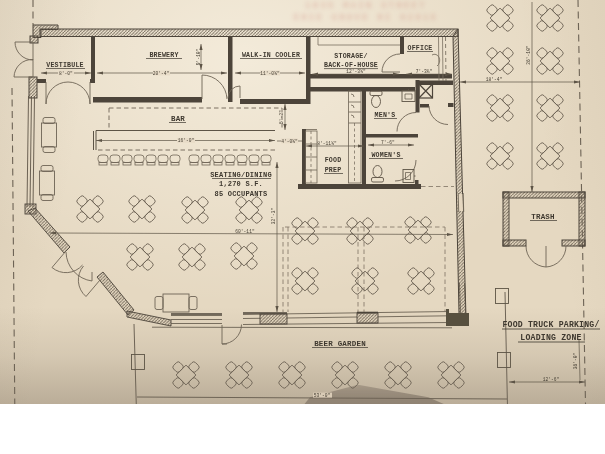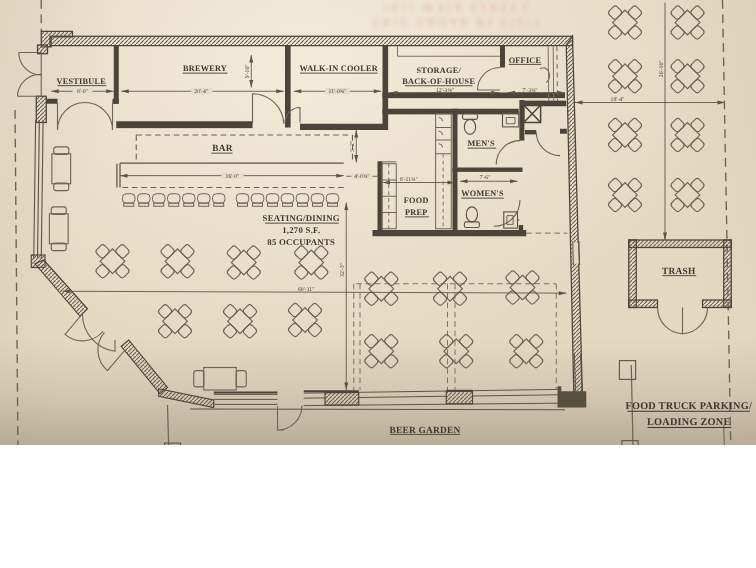--- a/index.html
+++ b/index.html
@@ -1,22 +1,22 @@
 <!DOCTYPE html>
 <html><head><meta charset="utf-8">
 <style>
 html,body{margin:0;padding:0;}
-#page{position:relative;width:605px;height:356px;overflow:hidden;
+#page{position:relative;width:605px;height:404px;overflow:hidden;
 background:
  linear-gradient(to bottom, rgba(0,0,0,0) 76%, rgba(100,86,68,0.12) 88%, rgba(88,74,58,0.30) 100%),
  linear-gradient(100deg, rgba(110,95,75,0.08), rgba(110,95,75,0) 15%),
  linear-gradient(260deg, rgba(110,95,75,0.05), rgba(110,95,75,0) 13%),
  radial-gradient(ellipse 460px 330px at 40% 14%, rgba(255,250,238,0.55), rgba(255,250,238,0) 75%),
  #e5d8c1;
-font-family:Liberation Serif, serif;}
+font-family:Liberation Mono, monospace;}
 #wedge{position:absolute;left:230px;top:380px;width:320px;height:78px;
 background:rgba(58,48,40,0.34);filter:blur(12px);
 clip-path:polygon(2% 140%, 25% 22%, 40% 6%, 62% 22%, 80% 55%, 97% 140%);}
 #stamp{position:absolute;top:0px;left:280px;width:172px;color:rgba(195,100,90,0.30);
 filter:blur(1.9px);font-weight:bold;font-size:8.5px;letter-spacing:2.5px;text-align:center;line-height:12px;}
 svg{position:absolute;top:0;left:0;}
 text{fill:#3e382f;}
 .rm{font-size:6.6px;font-weight:bold;letter-spacing:0.2px;text-anchor:middle;}
 .dm{font-size:4.6px;text-anchor:middle;fill:#474035;}
 .big{font-size:8.2px;font-weight:bold;letter-spacing:0.2px;text-anchor:middle;}

